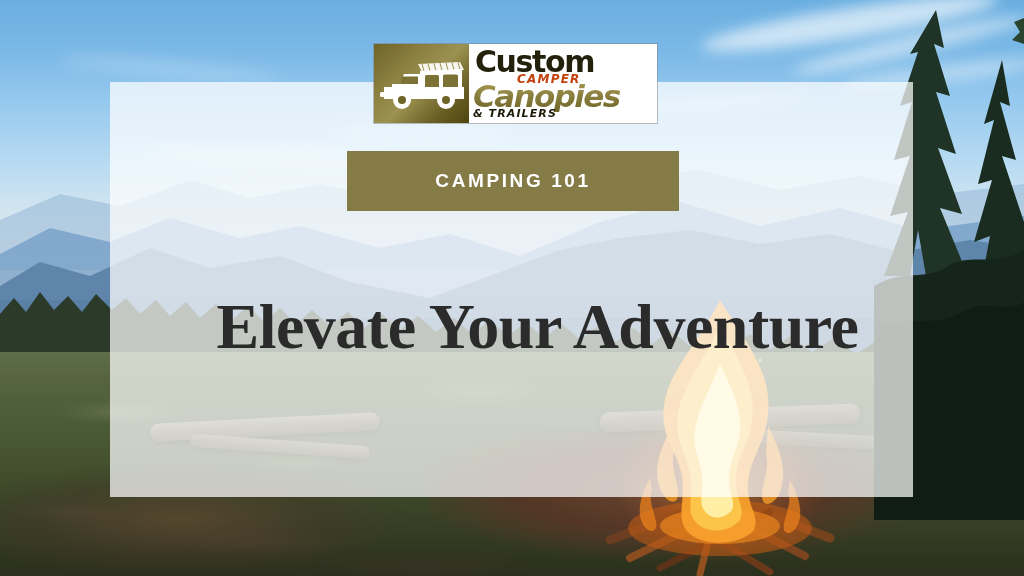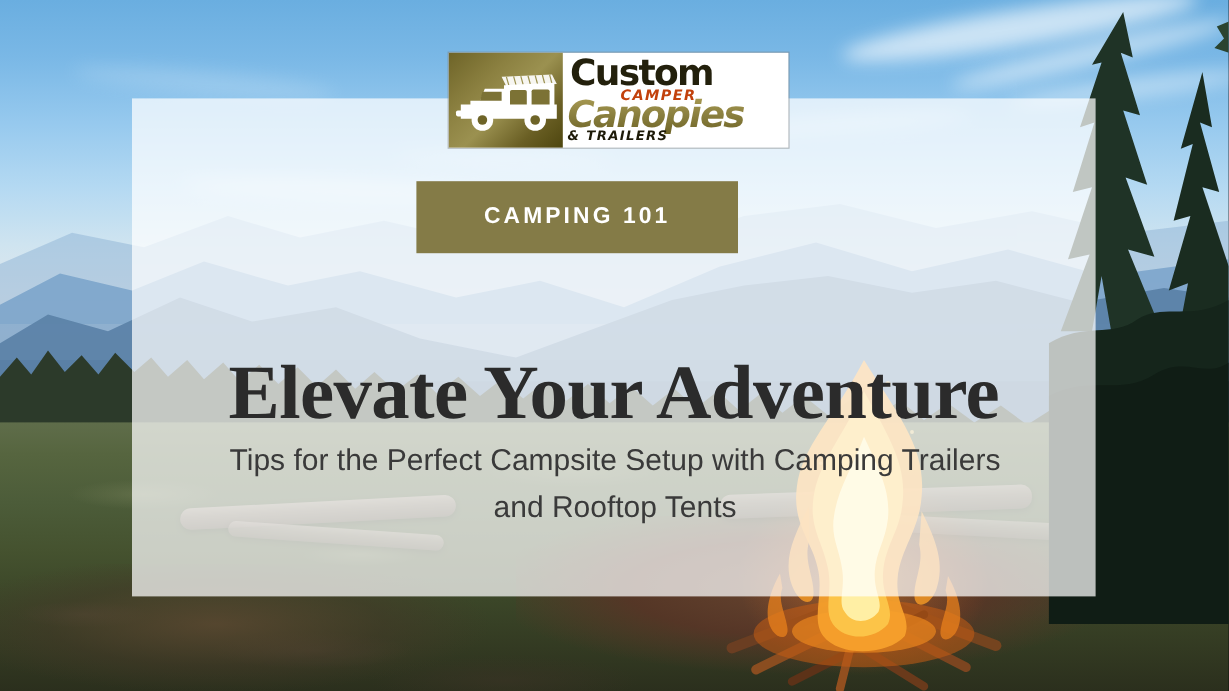--- a/index.html
+++ b/index.html
@@ -208,21 +208,21 @@
     font-size: 11px;
     letter-spacing: 1.1px;
     color: #1d1a08;
     line-height: 1;
   }
 
   
   .badge {
     position: absolute;
     left: 347px; top: 151px;
-    width: 268px; height: 60px;
+    width: 332px; height: 60px;
     background: #847b47;
     display: flex;
     align-items: center;
     justify-content: center;
     text-align: center;
   }
   .badge-label {
     color: #ffffff;
     font-family: "Liberation Sans", sans-serif;
     font-size: 19px;
@@ -235,20 +235,21 @@
     position: absolute;
     left: 110px; top: 250px;
     width: 803px;
     text-align: center;
     font-family: "Liberation Serif", "DejaVu Serif", serif;
     font-weight: bold;
     font-size: 64px;
     line-height: 1.05;
     color: #2b2b2b;
     letter-spacing: -0.5px;
+    padding-left: 26px;
   }
 
   
   .subtitle {
     position: absolute;
     left: 175px; top: 340px;
     width: 675px;
     text-align: center;
     font-family: "Liberation Sans", sans-serif;
     font-size: 25px;
@@ -402,15 +403,14 @@
       <div class="lt-trailers">&amp; TRAILERS</div>
     </div>
   </div>
 
   <div class="badge">
     <span class="badge-label">CAMPING 101</span>
   </div>
 
   <h1 class="headline">Elevate Your Adventure</h1>
 
-  <p class="subtitle">Tips for the Perfect Campsite Setup with Camping Trailers and Rooftop Tents</p>
 
 </div>
 
 </body></html>

